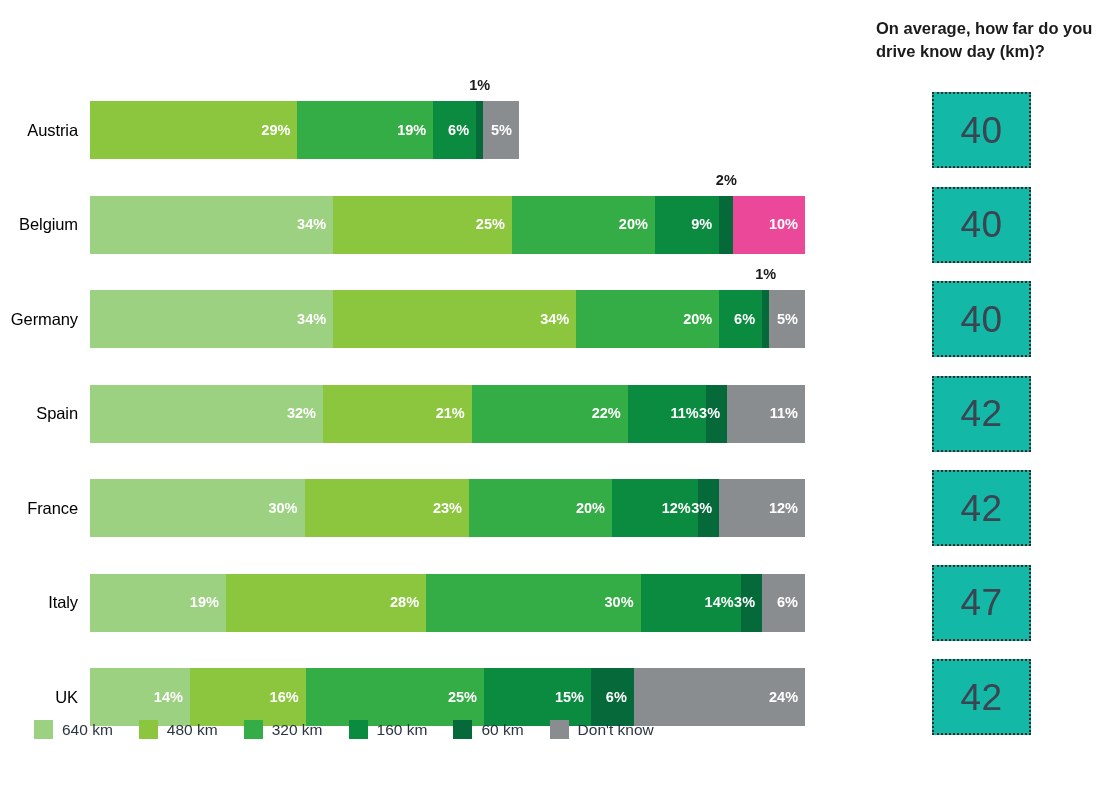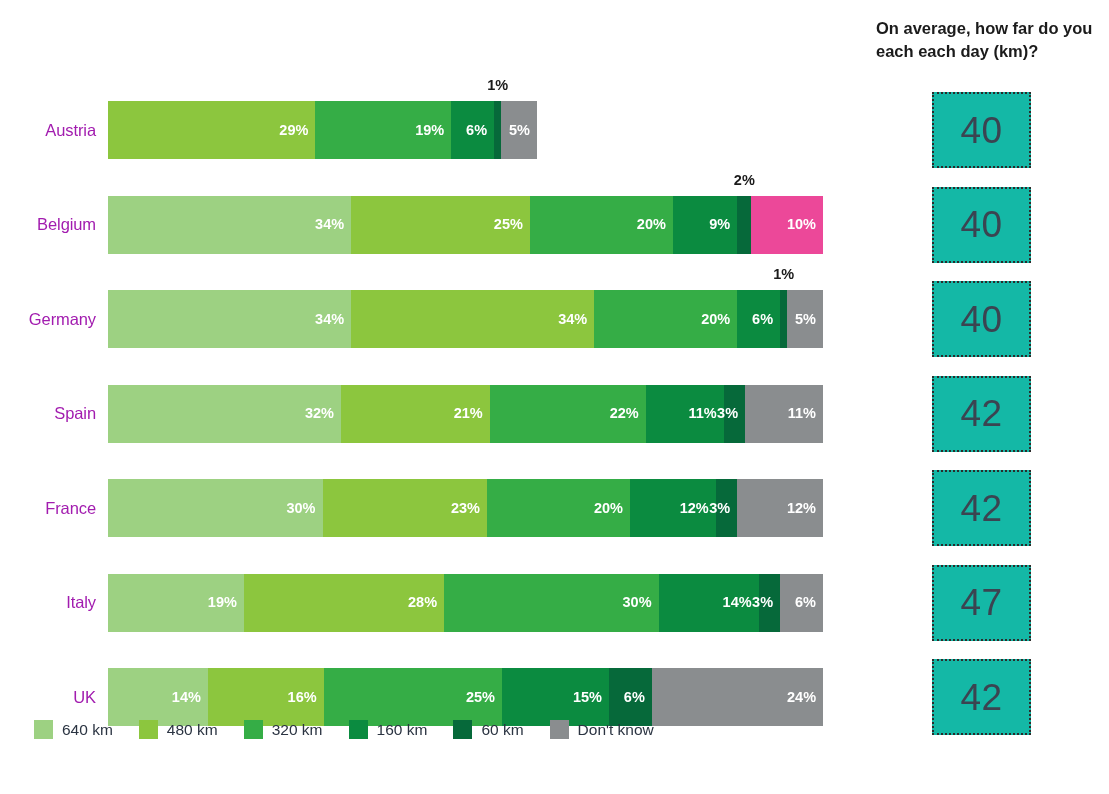--- a/index.html
+++ b/index.html
@@ -27,24 +27,24 @@
   .bar-row {
     position: absolute;
     left: 0;
     width: 860px;
     height: 58px;
     display: flex;
     align-items: center;
   }
 
   .country-label {
-    width: 108px;
+    width: 90px;
     text-align: right;
     font-size: 16.5px;
-    color: #a21caf;
+    color: #000000;
     font-family: "Liberation Sans", sans-serif;
     letter-spacing: -0.1px;
     padding-right: 12px;
     box-sizing: border-box;
     flex: none;
   }
 
   .bar-track {
     position: relative;
     width: 715px;
@@ -335,21 +335,21 @@
       <span class="legend-swatch" style="background: rgb(6, 105, 58);"></span>
       <span class="legend-text">60 km</span>
     </div>
     <div class="legend-item">
       <span class="legend-swatch" style="background: rgb(138, 141, 143);"></span>
       <span class="legend-text">Don't know</span>
     </div>
   </div>
 
 <div id="right-panel">
-  <div id="right-title">On average, how far do you each each day (km)?</div>
+  <div id="right-title">On average, how far do you drive know day (km)?</div>
 <div class="value-box" style="top: 92px;">
       <span class="value-box-text">40</span>
     </div>
     <div class="value-box" style="top: 186.5px;">
       <span class="value-box-text">40</span>
     </div>
     <div class="value-box" style="top: 281px;">
       <span class="value-box-text">40</span>
     </div>
     <div class="value-box" style="top: 375.5px;">

